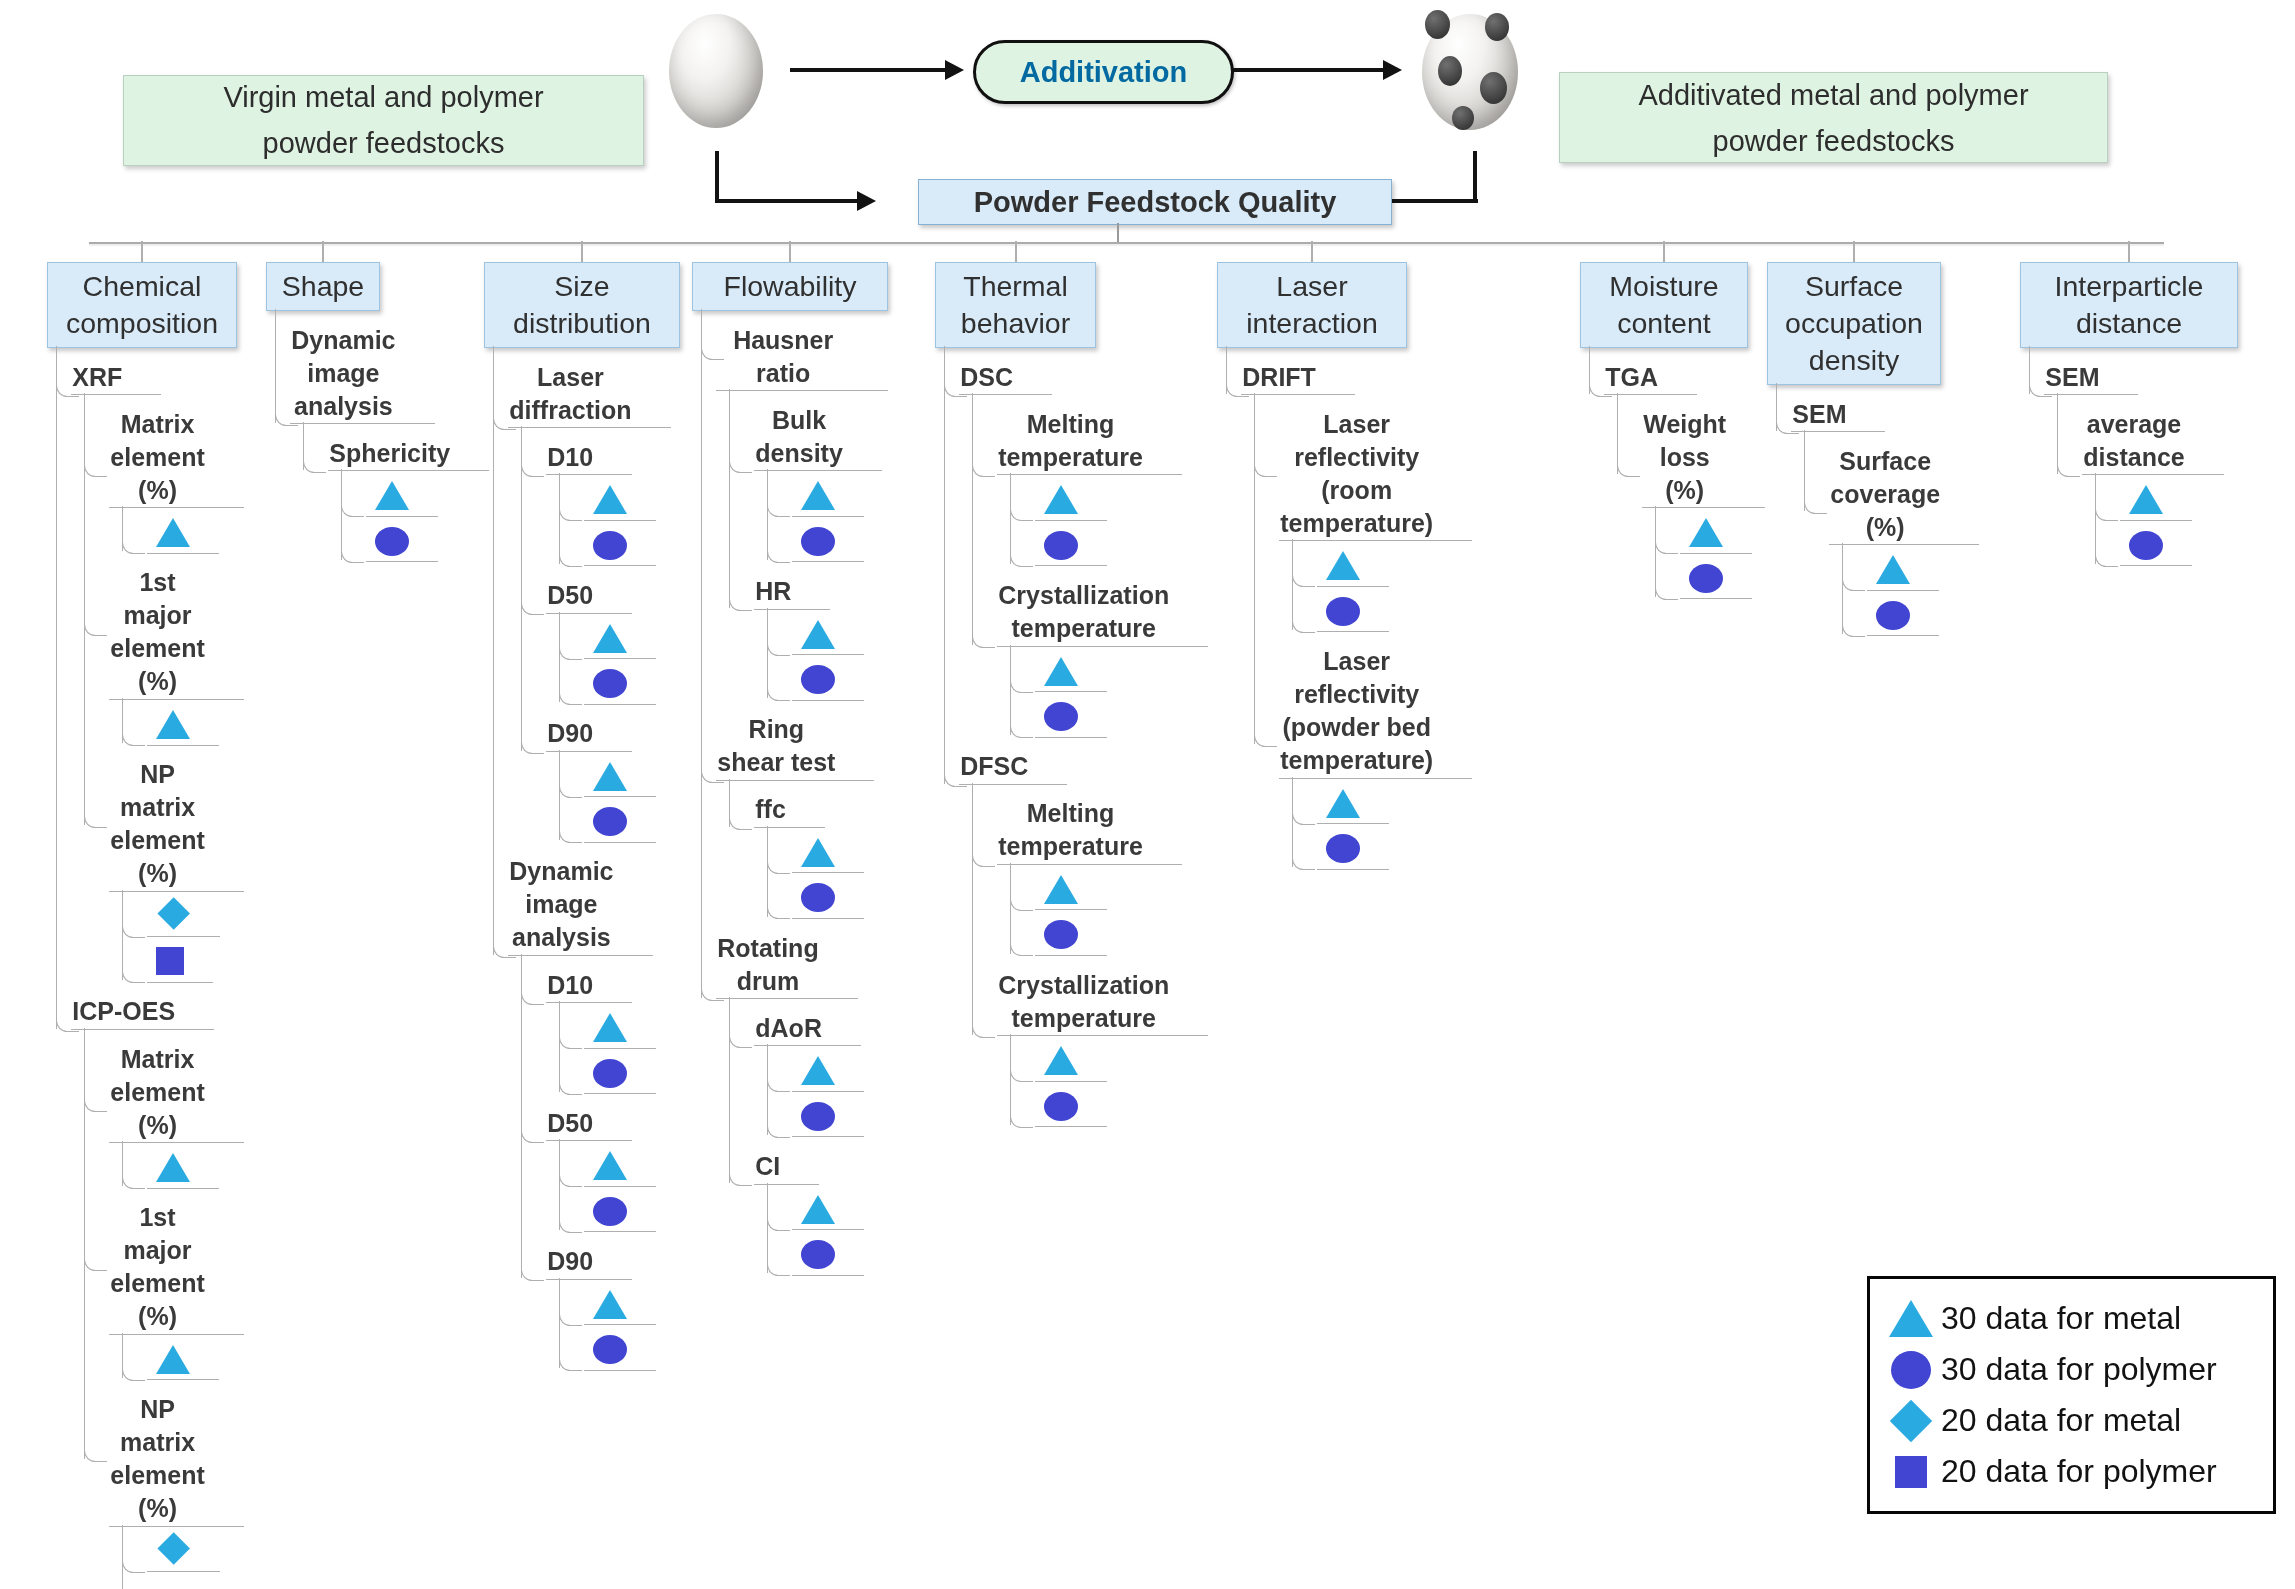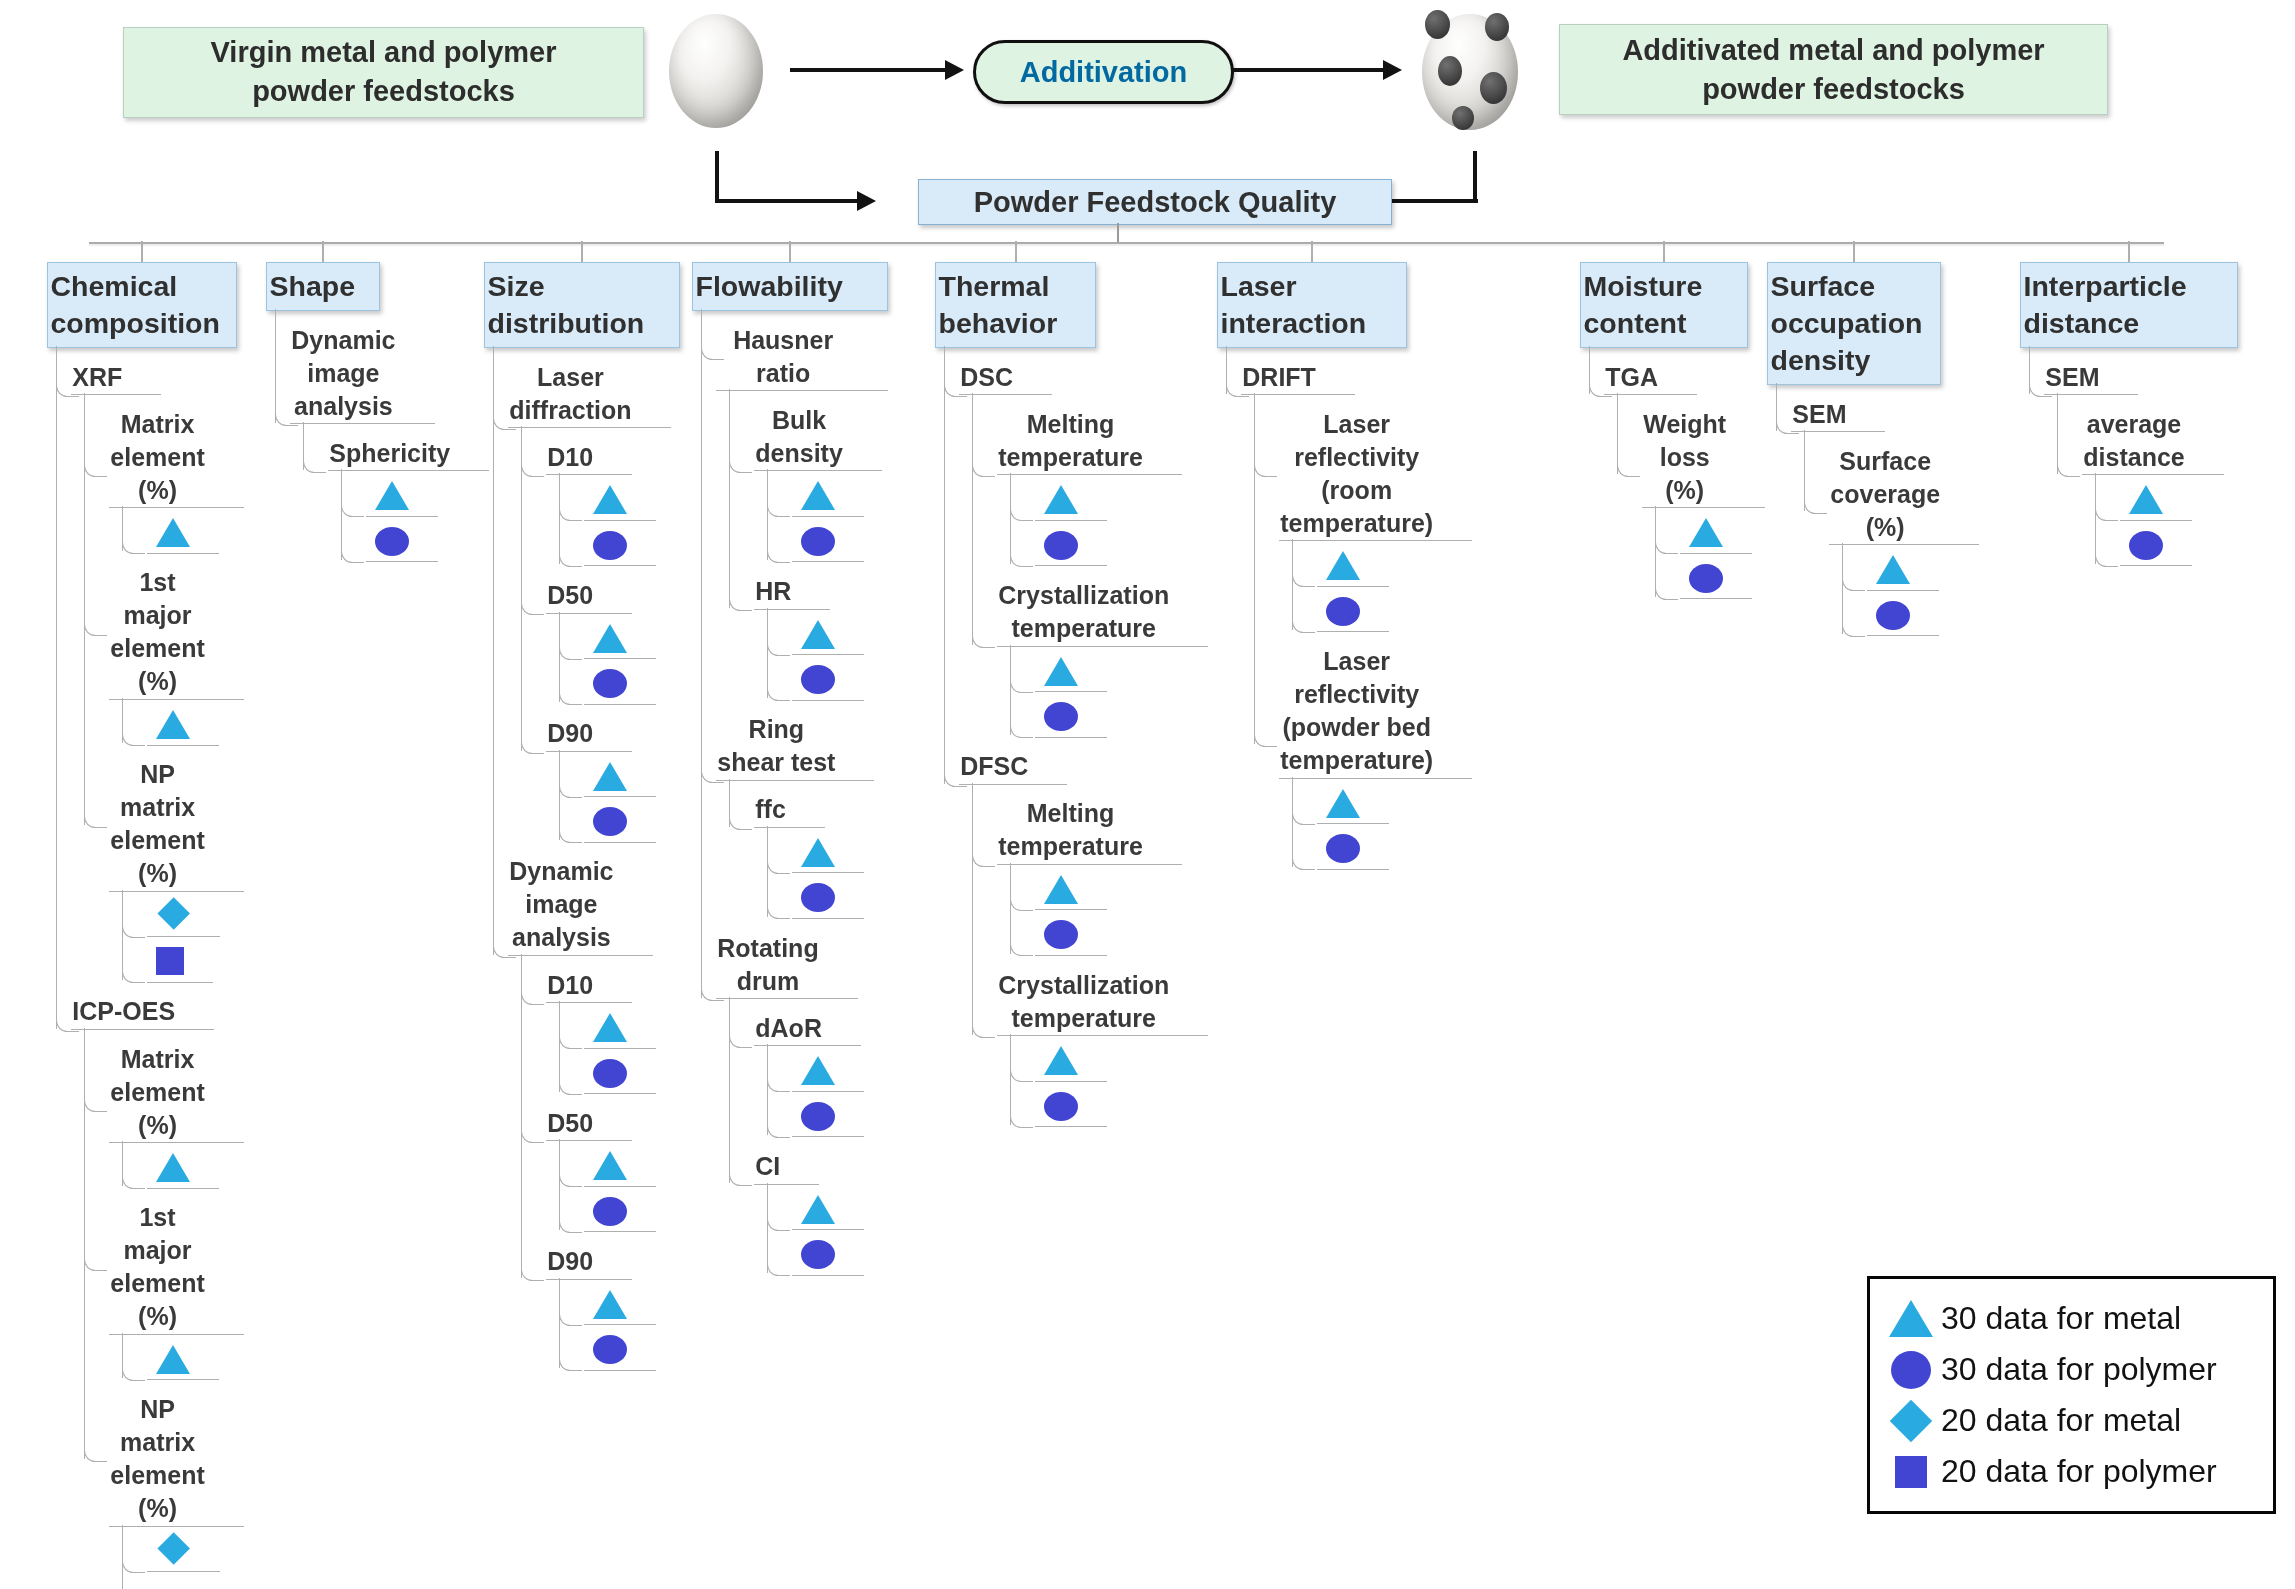--- a/index.html
+++ b/index.html
@@ -4,43 +4,43 @@
 <style>
   :root{
     --metal:#29ABE2; --polymer:#4145D2; --line:#AFAFAF;
     --hdrbg:#D9EBF8; --hdrbd:#9CC3DF; --greenbg:#DFF3E3; --ink:#3A3A3A;
   }
   html,body{margin:0;padding:0;background:#ffffff;font-family:"Liberation Sans",sans-serif;}
   #canvas{position:relative;width:2295px;height:1589px;background:#fff;overflow:hidden;}
 
   
   .greenbox{position:absolute;background:var(--greenbg);border:1.3px solid #b9cfc0;
-    box-shadow:1.9px 2.5px 4.4px rgba(0,0,0,.20);color:#2d2d2d;font-weight:bold;font-size:29px;
-    line-height:39px;text-align:center;white-space:pre-line;display:flex;align-items:center;justify-content:center;}
+    box-shadow:1.9px 2.5px 4.4px rgba(0,0,0,.20);color:#2d2d2d;font-weight:normal;font-size:29px;
+    line-height:46px;text-align:center;white-space:pre-line;display:flex;align-items:center;justify-content:center;margin-top:48px;}
   .pill{position:absolute;background:var(--greenbg);border:3.2px solid #101010;border-radius:33px;
     color:#0369a1;font-weight:bold;font-size:29px;display:flex;align-items:center;justify-content:center;
     box-shadow:1.3px 1.9px 3.8px rgba(0,0,0,.25);}
   .sphere{position:absolute;border-radius:50%;
     background:radial-gradient(ellipse at 38% 26%, #ffffff 0%, #f3f2f0 30%, #d4d2ce 62%, #a6a39f 100%);
     box-shadow:inset -5px -8.9px 19px rgba(0,0,0,.18);}
   .dot{position:absolute;border-radius:50%;background:radial-gradient(circle at 35% 30%, #707070, #383838 75%);}
   .flowline{position:absolute;background:#121212;}
   .ah-right::after{content:"";position:absolute;right:-19px;top:50%;transform:translateY(-50%);
     width:0;height:0;border-top:10.8px solid transparent;border-bottom:10.8px solid transparent;border-left:19px solid #121212;}
   .ah-left::after{content:"";position:absolute;left:-19px;top:50%;transform:translateY(-50%);
     width:0;height:0;border-top:10.8px solid transparent;border-bottom:10.8px solid transparent;border-right:19px solid #121212;}
   .pfq{position:absolute;background:var(--hdrbg);border:1.3px solid #85B2D4;box-shadow:1.9px 2.5px 4.4px rgba(0,0,0,.22);
     color:#303030;font-weight:bold;font-size:29px;display:flex;align-items:center;justify-content:center;}
   .grayline{position:absolute;background:#ABABAB;}
 
   
   .column{position:absolute;top:262px;}
   .stub{position:absolute;top:-21.5px;height:21.5px;width:1.9px;background:var(--line);}
   .hdr{background:var(--hdrbg);border:1.3px solid var(--hdrbd);box-shadow:1.9px 2.5px 4.4px rgba(0,0,0,.22);
-    color:#303030;font-weight:bold;font-size:28.5px;line-height:37px;
+    color:#303030;font-weight:normal;font-size:28.5px;line-height:37px;text-align:center;
     padding:5px 2.5px;white-space:pre-line;}
   .kids{position:relative;margin-left:38px;}
   .rootkids{margin-left:24px;}
   .node{position:relative;padding-top:12.6px;}
   .node.mk{padding-top:10px;}
   .kids > .node{--ind:25px;}
   .rootkids > .node{--ind:15px;}
   .kids > .node::before{content:"";position:absolute;left:calc(var(--ind) * -1);top:-1.9px;
     height:calc(100% + 1.9px);width:0;border-left:1.9px solid var(--line);}
   .kids > .node:last-child::before{height:var(--uy);}

